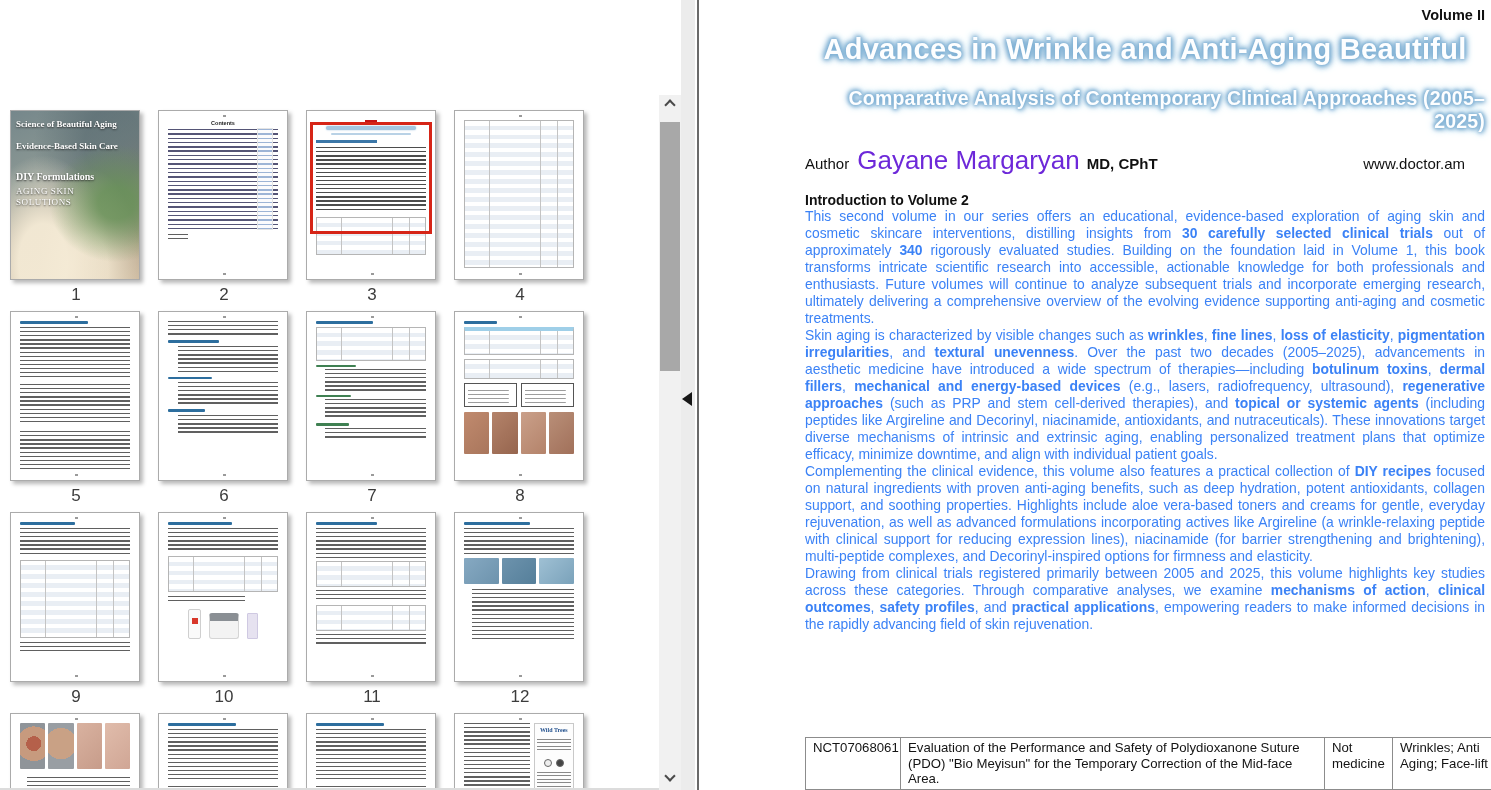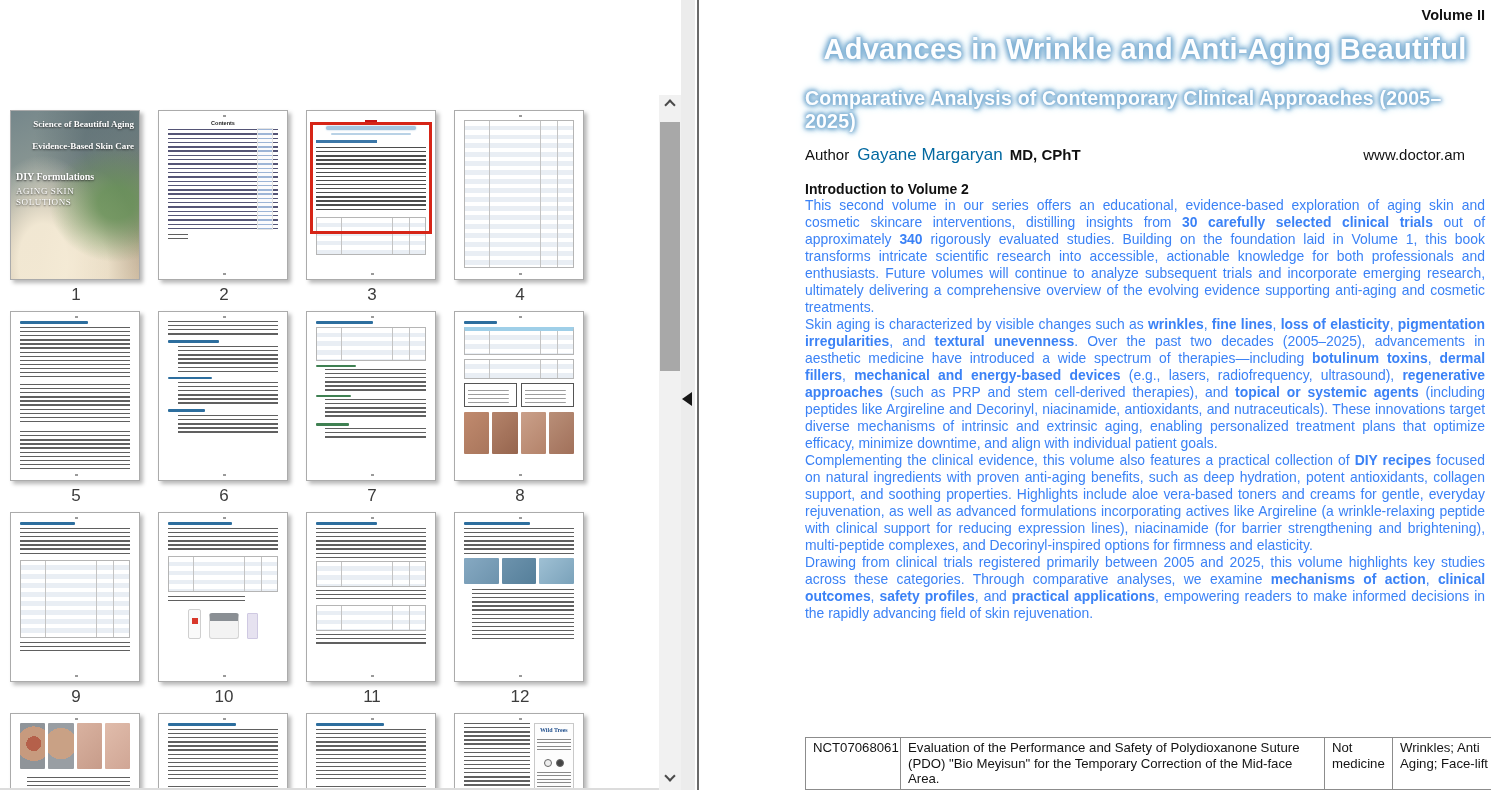--- a/index.html
+++ b/index.html
@@ -38,21 +38,21 @@
       repeating-linear-gradient(to bottom, transparent 0 3px, rgba(60,60,60,.5) 3px 4px); background-size:80% 100%; background-position:3px 3px; background-repeat:no-repeat; }
 
   
   .tcov { position:absolute; inset:0; background:
       radial-gradient(ellipse at 82% 55%, rgba(104,146,88,.85) 0 12%, rgba(104,146,88,0) 45%),
       radial-gradient(ellipse at 25% 90%, rgba(245,235,214,.95) 0 18%, rgba(245,235,214,0) 50%),
       radial-gradient(ellipse at 62% 95%, rgba(238,226,203,.9) 0 16%, rgba(238,226,203,0) 45%),
       radial-gradient(ellipse at 80% 20%, rgba(70,90,100,.5) 0 20%, rgba(70,90,100,0) 55%),
       linear-gradient(155deg,#75878b 0%,#8d9994 35%,#ac9f8a 65%,#cdbaa0 100%); }
   .tcov-t { position:absolute; left:5px; right:5px; color:#fff; font-family:"Liberation Serif",serif; font-weight:700;
-            text-shadow:0 1px 2px rgba(30,30,30,.85); text-align:right; line-height:1.1; }
+            text-shadow:0 1px 2px rgba(30,30,30,.85); text-align:left; line-height:1.1; }
   .cv1 { top:9px;  font-size:9px; }
   .cv2 { top:31px; font-size:9px; }
   .cv3 { top:60px; font-size:10px; text-align:left; }
   .cv4 { top:76px; font-size:9px; font-weight:400; letter-spacing:.6px; text-align:left; }
   .cv5 { top:87px; font-size:9px; font-weight:400; letter-spacing:.6px; text-align:left; }
 
   
   .toc-h { font-size:5.5px; font-weight:700; text-align:center; color:#222; margin-bottom:3px; }
   .toc-body { height:100px; position:relative; width:100%;
       background:repeating-linear-gradient(to bottom,#555576 0 1.4px,transparent 1.4px 4.3px); }
@@ -97,25 +97,25 @@
   .collapse-btn { position:absolute; left:682px; top:391px; width:12px; height:16px; cursor:pointer; }
   .tri-left { width:0; height:0; border-top:7px solid transparent; border-bottom:7px solid transparent; border-right:10px solid #161616; margin-top:1px; }
   .vline { position:absolute; left:697px; top:0; width:2px; height:790px; background:#6a6a6a; }
 
   
   .main { position:absolute; left:699px; top:0; width:792px; height:790px; background:#fff; overflow:hidden; }
   .content { position:absolute; left:106px; width:680px; top:0; }
   .volume { text-align:right; font-size:14.5px; font-weight:600; margin:7px 0 0; color:#111; }
   .glow-title { text-align:center; font-size:29px; font-weight:600; color:#fdfeff; margin:10px 0 0; letter-spacing:.3px;
       text-shadow:0 0 3px #7fb0d4, 0 0 5px #7fb0d4, 0 0 9px #7fb0d4, 1px 1px 6px #7fb0d4, -1px -1px 6px #7fb0d4; }
-  .glow-subtitle { text-align:left; font-size:19.5px; font-weight:600; color:#fdfeff; margin:21px 0 0; letter-spacing:.2px;
+  .glow-subtitle { text-align:right; font-size:19.5px; font-weight:600; color:#fdfeff; margin:21px 0 0; letter-spacing:.2px;
       text-shadow:0 0 3px #7fb0d4, 0 0 5px #7fb0d4, 0 0 8px #7fb0d4, 1px 1px 5px #7fb0d4, -1px -1px 5px #7fb0d4; }
   .author-row { display:flex; align-items:baseline; margin-top:12px; }
   .author-label { font-size:15px; color:#111; }
-  .author-name { font-size:17px; color:#0369a1; margin-left:8px;text-align:right; }
+  .author-name { font-size:26px; color:#6d28d9; margin-left:8px;text-align:right; }
   .author-cred { font-size:15px; font-weight:600; color:#111; margin-left:7px; }
   .website { margin-left:auto; margin-right:20px; font-size:15px; color:#111; }
   .section-heading { font-size:14px; font-weight:700; color:#111; margin:16px 0 0; }
   .body-text p { margin:0; text-align:justify; font-size:13.9px; line-height:17px; color:#3b82f6; }
   .body-text b { font-weight:700; }
 
   table.trials { position:absolute; left:0; top:737px; width:710px; border-collapse:collapse; table-layout:fixed;
       font-size:13.2px; background:#fff; }
   table.trials td { border:1px solid #8c8c8c; padding:2px 7px; vertical-align:top; line-height:15.5px; color:#141414; }
   table.trials tr.alt { background:#e9ecf2; }

